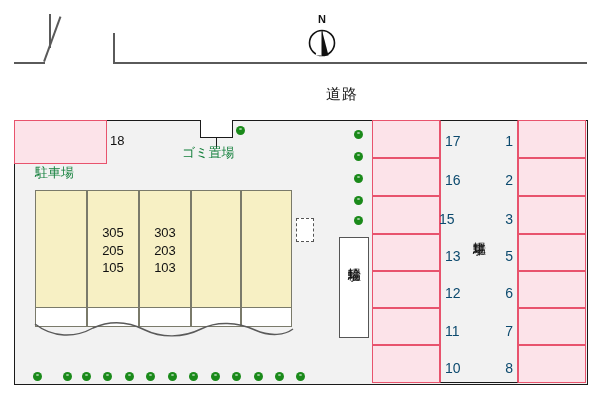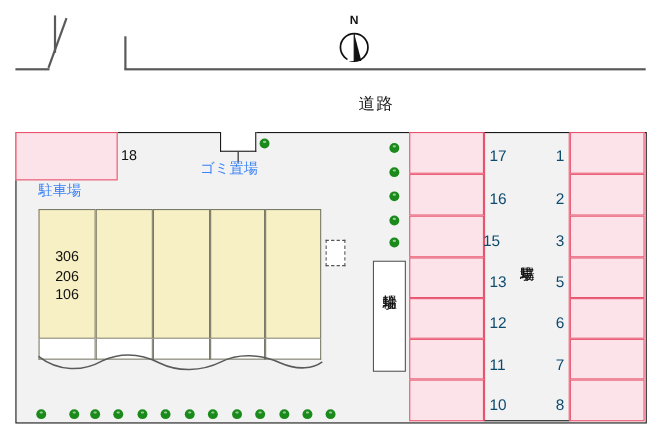--- a/index.html
+++ b/index.html
@@ -130,21 +130,21 @@
     font-size: 13px;
     color: #111;
     line-height: 1.35;
     font-weight: 500;
   }
 
   
   .hlabel {
     position: absolute;
     font-size: 13px;
-    color: #3b82f6;
+    color: #15803d;
     white-space: nowrap;
     font-weight: 500;
   }
   .num-label {
     position: absolute;
     font-size: 13px;
     color: #111;
     font-weight: 500;
   }
 
@@ -225,24 +225,29 @@
   <div class="trash-tick" style="left:216px; top:138px; height:10px;"></div>
   <div class="hlabel" style="left:182px; top:144px;">ゴミ置場</div>
   <div class="dot" style="left:236px; top:126px;"></div>
 
   <div class="bld-unit" style="left:35px; top:190px; width:52px; height:118px;"></div>
   <div class="bld-unit" style="left:87px; top:190px; width:52px; height:118px;"></div>
   <div class="bld-unit" style="left:139px; top:190px; width:52px; height:118px;"></div>
   <div class="bld-unit" style="left:191px; top:190px; width:50px; height:118px;"></div>
   <div class="bld-unit" style="left:241px; top:190px; width:51px; height:118px;"></div>
 
-  <div class="unit-nums" style="left:35px; top:224px; width:52px;">
-    <div>306</div>
-    <div>206</div>
-    <div>106</div>
+  <div class="unit-nums" style="left:87px; top:224px; width:52px;">
+    <div>305</div>
+    <div>205</div>
+    <div>105</div>
+  </div>
+  <div class="unit-nums" style="left:139px; top:224px; width:52px;">
+    <div>303</div>
+    <div>203</div>
+    <div>103</div>
   </div>
 
   <div class="bld-balcony" style="left:35px; top:308px; width:52px; height:19px;"></div>
   <div class="bld-balcony" style="left:87px; top:308px; width:52px; height:19px;"></div>
   <div class="bld-balcony" style="left:139px; top:308px; width:52px; height:19px;"></div>
   <div class="bld-balcony" style="left:191px; top:308px; width:50px; height:19px;"></div>
   <div class="bld-balcony" style="left:241px; top:308px; width:51px; height:19px;"></div>
 
   <svg class="wave" style="left:33px; top:320px;" width="262" height="20" viewBox="0 0 262 20">
     <path d="M2,4 C20,18 42,18 60,8 C78,0 96,2 112,10 C128,18 150,18 168,9 C184,1 204,2 222,10 C238,17 252,15 260,9" fill="none" stroke="#5a5a5a" stroke-width="1.4"></path>

